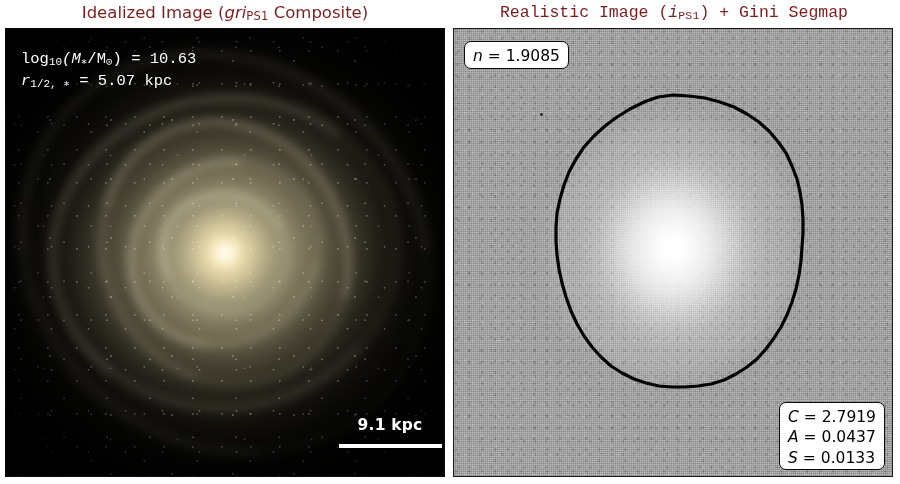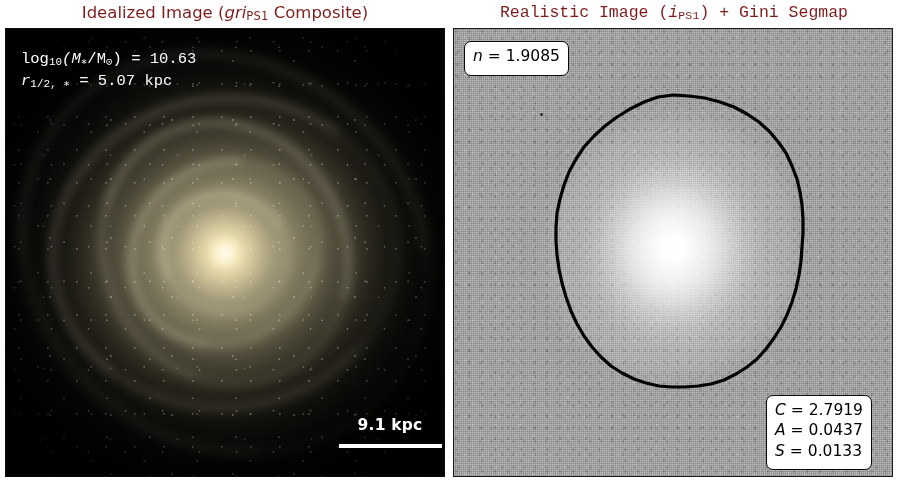--- a/index.html
+++ b/index.html
@@ -166,25 +166,25 @@
   }
   #faint-source-dot{
     position:absolute;left:86px;top:84px;width:3px;height:3px;border-radius:50%;
     background:#2c2c2c;
   }
   #gini-segmap{position:absolute;left:0;top:0;}
 
   
   .infobox{
     position:absolute;background:#ffffff;border:1.6px solid #0a0a0a;border-radius:7px;
-    padding:4px 8px 8px;color:#000;font-size:15.5px;line-height:20.5px;white-space:nowrap;
+    padding:4px 8px 1px;color:#000;font-size:15.5px;line-height:20.5px;white-space:nowrap;
   }
   #sersic-box{left:10px;top:12px;}
   #gini-box{left:6px;bottom:6px;}
-  #cas-box{right:20px;bottom:6px;}
+  #cas-box{right:7px;bottom:6px;}
   .eq{display:block;}
   .sym{font-style:italic;}
   .sub2{font-size:11px;vertical-align:-0.2em;}
 </style>
 </head>
 <body>
 
 <div class="figure">
 
   <div class="panel-title" id="title-left">

